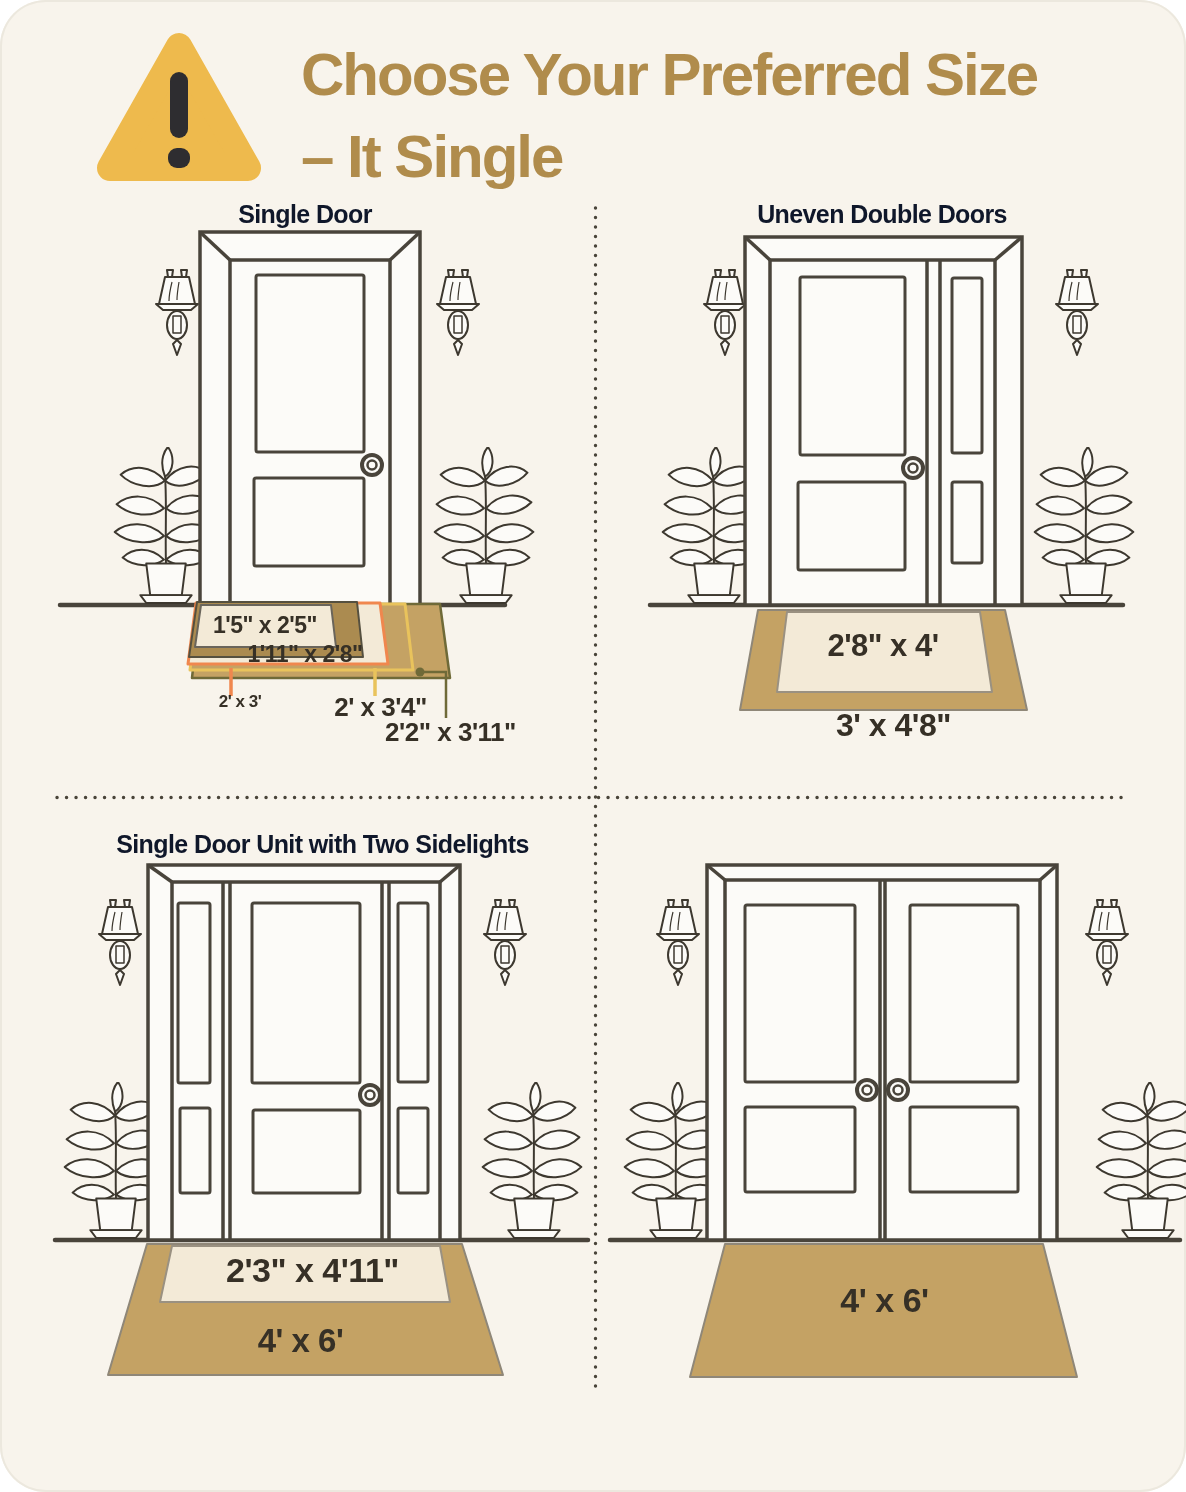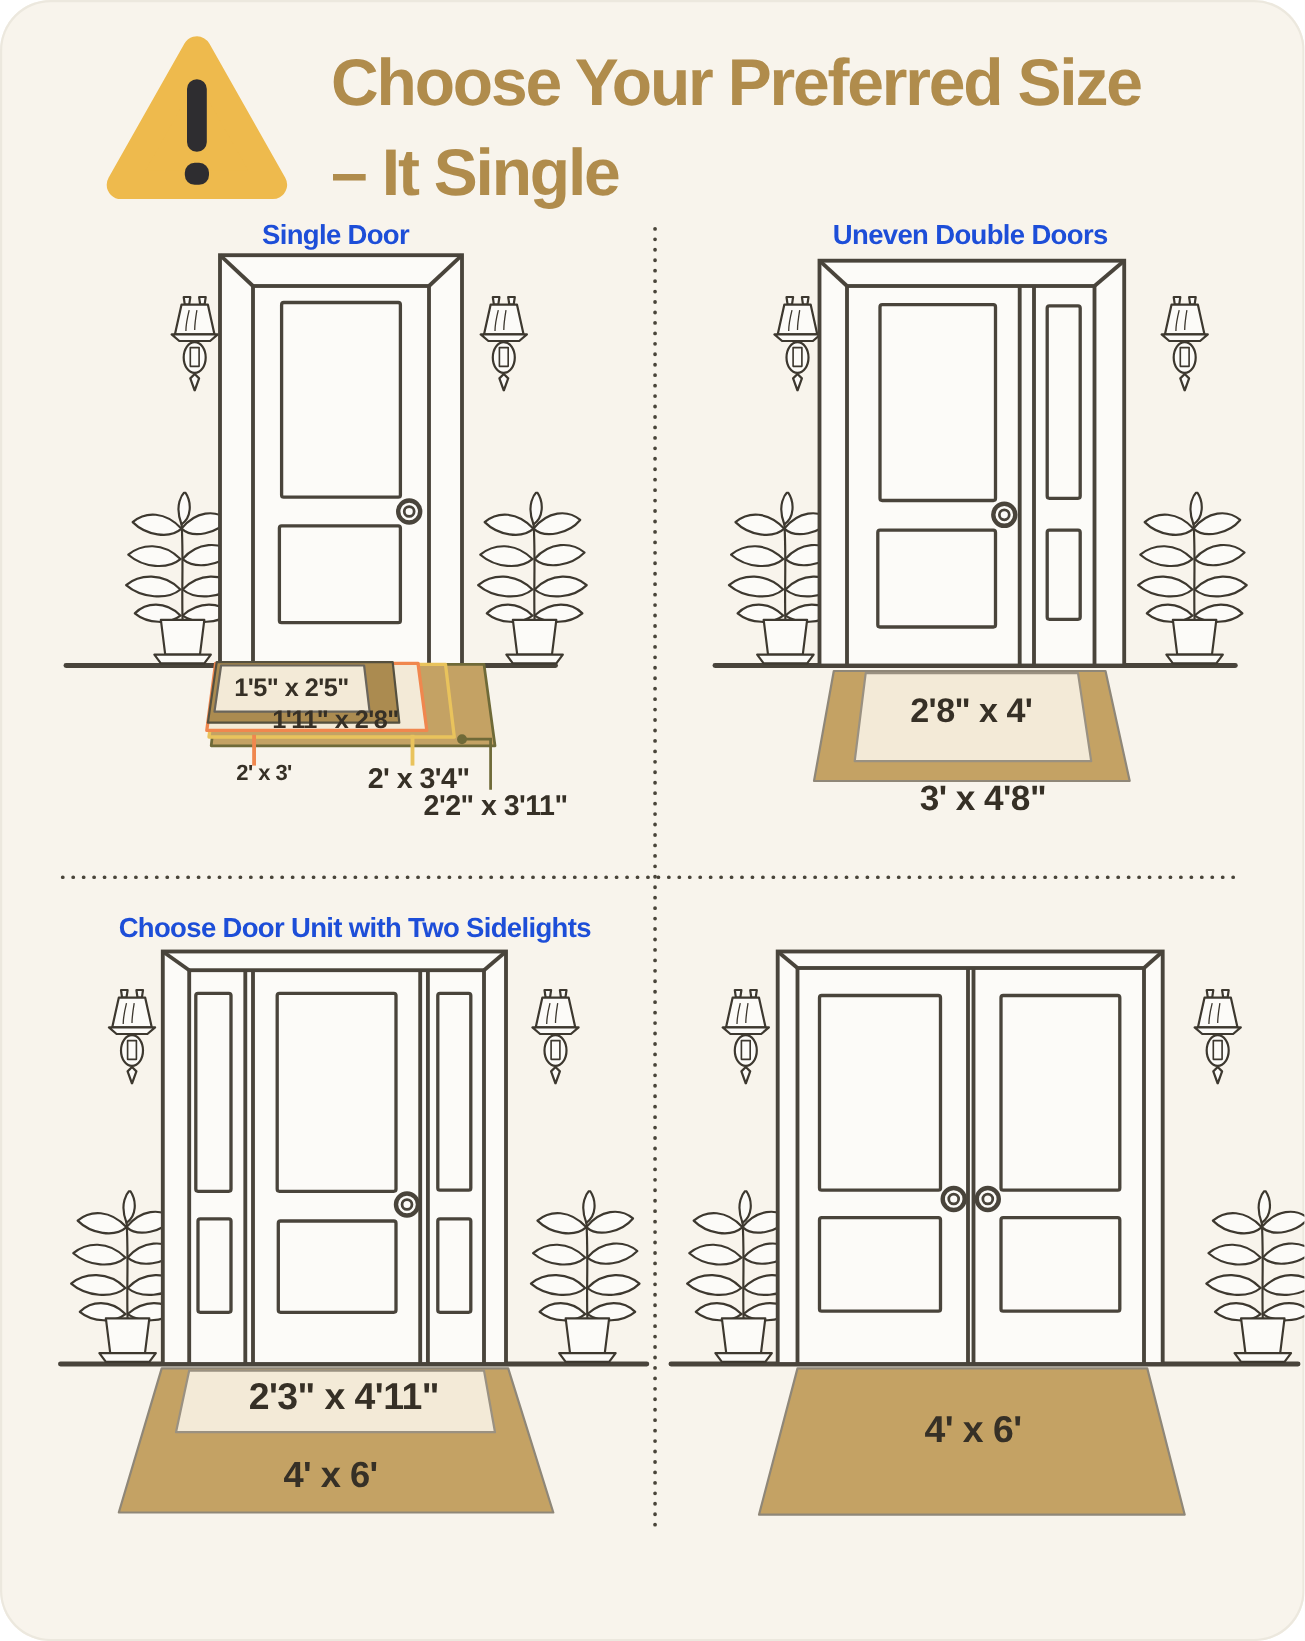--- a/index.html
+++ b/index.html
@@ -8,21 +8,21 @@
     position:relative; width:1186px; height:1492px;
     background:#f8f4ec; border-radius:46px; overflow:hidden;
     box-shadow: inset 0 0 0 2px #ece8de;
   }
   .title {
     position:absolute; left:286px; top:34px;
     font-size:60px; font-weight:bold; color:#b08c4c;
     letter-spacing:-2px; line-height:82px; white-space:nowrap;margin-left:15px;
   }
   .q-label {
-    position:absolute; font-size:25px; font-weight:bold; color:#1d4ed8;
+    position:absolute; font-size:25px; font-weight:bold; color:#0f172a;
     text-align:center; letter-spacing:-0.6px; white-space:nowrap;
   }
   .size {
     position:absolute; font-weight:bold; color:#363026;
     text-align:center; letter-spacing:-0.5px; white-space:nowrap;
   }
   .scene { position:absolute; overflow:visible; }
   .dividers { position:absolute; left:0; top:0; }
   .dot-line { stroke:#494439; stroke-width:3.4; stroke-dasharray:0.1 9.4; stroke-linecap:round; fill:none; }
   .frame  { fill:#fcfbf8; stroke:#49443b; stroke-width:3.5; }
@@ -122,21 +122,21 @@
       <polygon class="mat-l1" points="146,377 276,377 281,419 140,419"></polygon>
       <line class="lead-orange" x1="176" y1="440" x2="176" y2="468"></line>
       <line class="lead-yellow" x1="320" y1="440" x2="320" y2="468"></line>
       <circle cx="365" cy="444" r="4.5" fill="#6f6a38"></circle>
       <polyline class="lead-olive" points="365,444 391,444 391,490"></polyline>
     </g>
   </svg>
 
   <div class="size" style="left:190px; top:612px; width:150px; font-size:23px;">1'5" x 2'5"</div>
   <div class="size" style="left:225px; top:641px; width:160px; font-size:23px;">1'11" x 2'8"</div>
-  <div class="size" style="left:175px; top:692px; width:130px; font-size:20px;">2' x 3'</div>
+  <div class="size" style="left:175px; top:692px; width:130px; font-size:17px;">2' x 3'</div>
   <div class="size" style="left:313px; top:692px; width:135px; font-size:26px;">2' x 3'4"</div>
   <div class="size" style="left:368px; top:717px; width:165px; font-size:26px;">2'2" x 3'11"</div>
 
   <div class="q-label" style="left:682px; top:200px; width:400px;">Uneven Double Doors</div>
 
   <svg class="scene" style="left:595px; top:228px;" width="590" height="532" viewBox="0 0 590 532">
     <line class="ground" x1="55" y1="377" x2="528" y2="377"></line>
     <use href="#plant" x="58" y="219" width="122" height="158"></use>
     <use href="#plant" x="430" y="219" width="122" height="158"></use>
     <use href="#sconce" x="105" y="40" width="50" height="88"></use>
@@ -157,21 +157,21 @@
     </g>
     <g>
       <polygon class="mat-tan" points="163,382 410,382 432,482 145,482"></polygon>
       <polygon class="mat-cream" points="192,384 385,384 397,464 182,464"></polygon>
     </g>
   </svg>
 
   <div class="size" style="left:783px; top:628px; width:200px; font-size:31px;">2'8" x 4'</div>
   <div class="size" style="left:791px; top:707px; width:205px; font-size:32px;">3' x 4'8"</div>
 
-  <div class="q-label" style="left:60px; top:830px; width:525px;">Choose Door Unit with Two Sidelights</div>
+  <div class="q-label" style="left:60px; top:830px; width:525px;">Single Door Unit with Two Sidelights</div>
 
   <svg class="scene" style="left:55px; top:860px;" width="540" height="532" viewBox="0 0 540 532">
     <line class="ground" x1="0" y1="380" x2="533" y2="380"></line>
     <use href="#plant" x="0" y="222" width="122" height="158"></use>
     <use href="#plant" x="418" y="222" width="122" height="158"></use>
     <use href="#sconce" x="40" y="38" width="50" height="88"></use>
     <use href="#sconce" x="425" y="38" width="50" height="88"></use>
     <g>
       <rect class="frame" x="93" y="5" width="312" height="375"></rect>
       <line class="edge" x1="93" y1="5" x2="117" y2="22"></line>

